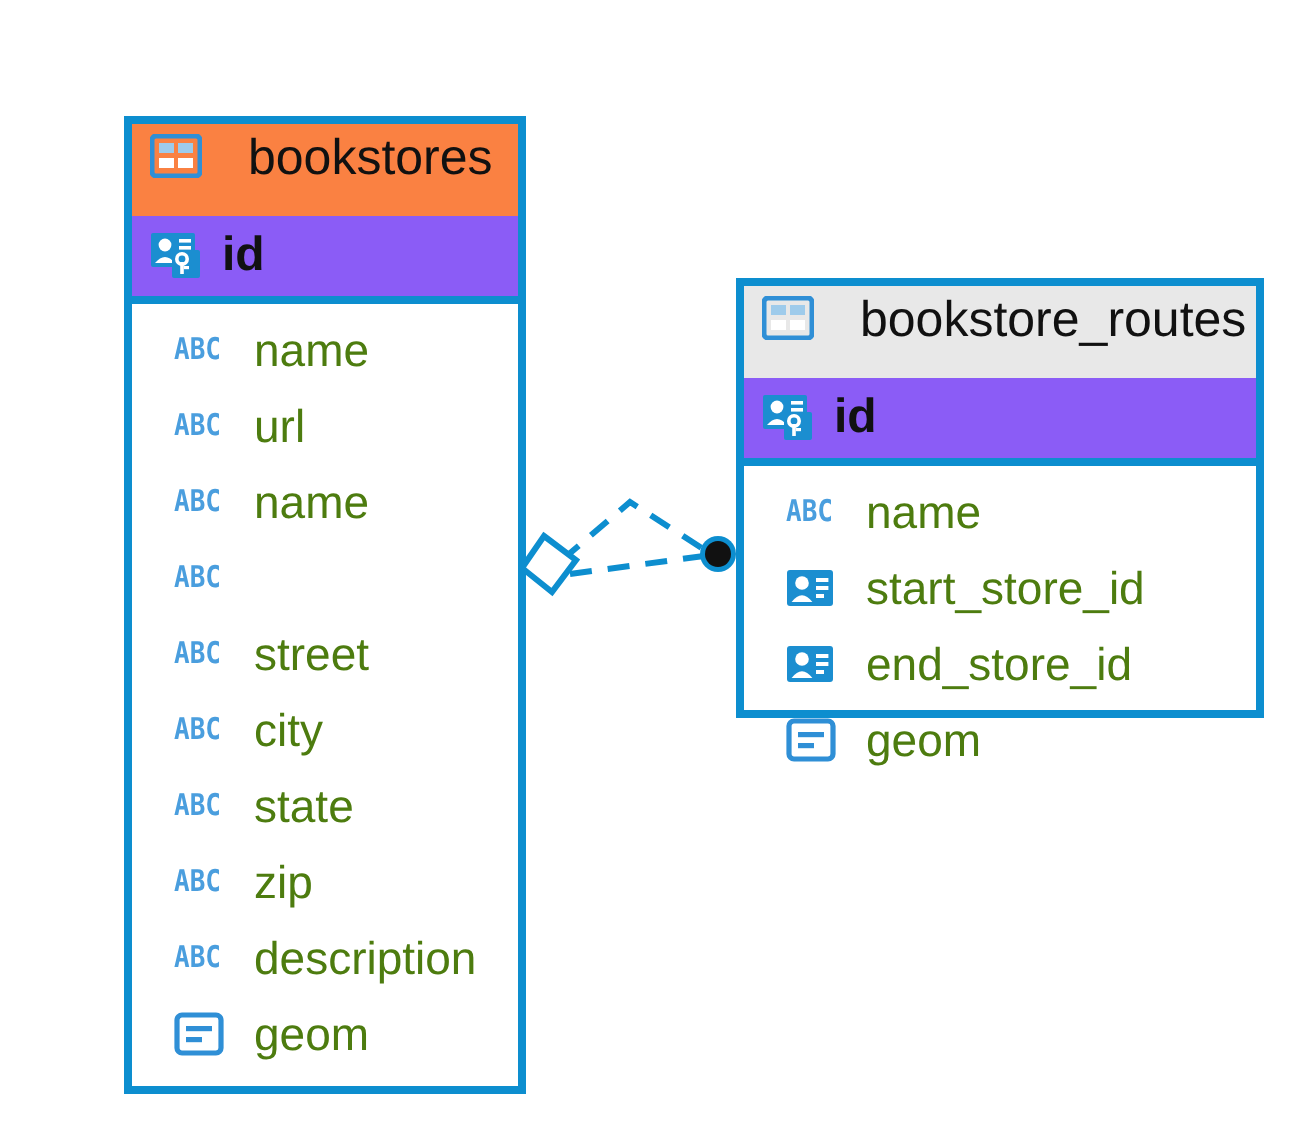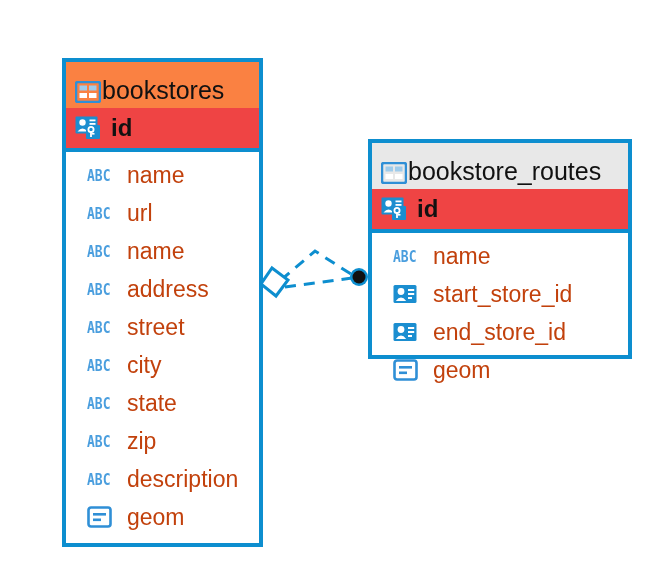--- a/index.html
+++ b/index.html
@@ -23,22 +23,22 @@
   
   .entity {
     position: absolute;
     box-sizing: border-box;
     border: 4px solid #0d8ecf;
     background: #ffffff;
   }
 
   .entity-header {
     display: flex;
-    align-items: flex-end;
-    gap: 1px;
+    align-items: flex-start;
+    gap: 23px;
     box-sizing: border-box;
     padding: 5px 9px;
     height: 46px;
   }
   .entity-header.orange { background: #fa8142; }
   .entity-header.gray   { background: #e8e8e8; }
 
   .entity-title {
     font-size: 25px;
     color: #111111;
@@ -47,21 +47,21 @@
   }
 
   .pk-row {
     display: flex;
     align-items: center;
     gap: 8px;
     box-sizing: border-box;
     padding: 5px 9px;
     height: 44px;
     border-bottom: 4px solid #0d8ecf;
-    background: #ef4444;
+    background: #8b5cf6;
   }
   .pk-label {
     font-size: 24px;
     font-weight: bold;
     color: #111111;
     line-height: 1;
   }
 
   .field-list {
     padding: 4px 0 6px 0;
@@ -69,21 +69,21 @@
   .field-row {
     display: flex;
     align-items: center;
     gap: 8px;
     box-sizing: border-box;
     padding: 0 21px;
     height: 38px;
   }
   .field-label {
     font-size: 23px;
-    color: #c2410c;
+    color: #4d7c0f;
     line-height: 1;
     white-space: nowrap;
   }
 
   
   .icon {
     flex: 0 0 auto;
     display: inline-block;
     line-height: 0;
   }
@@ -177,21 +177,20 @@
         <span class="field-label">url</span>
       </div>
 
       <div class="field-row">
         <span class="abc-icon">ABC</span>
         <span class="field-label">name</span>
       </div>
 
       <div class="field-row">
         <span class="abc-icon">ABC</span>
-        <span class="field-label">address</span>
       </div>
 
       <div class="field-row">
         <span class="abc-icon">ABC</span>
         <span class="field-label">street</span>
       </div>
 
       <div class="field-row">
         <span class="abc-icon">ABC</span>
         <span class="field-label">city</span>

